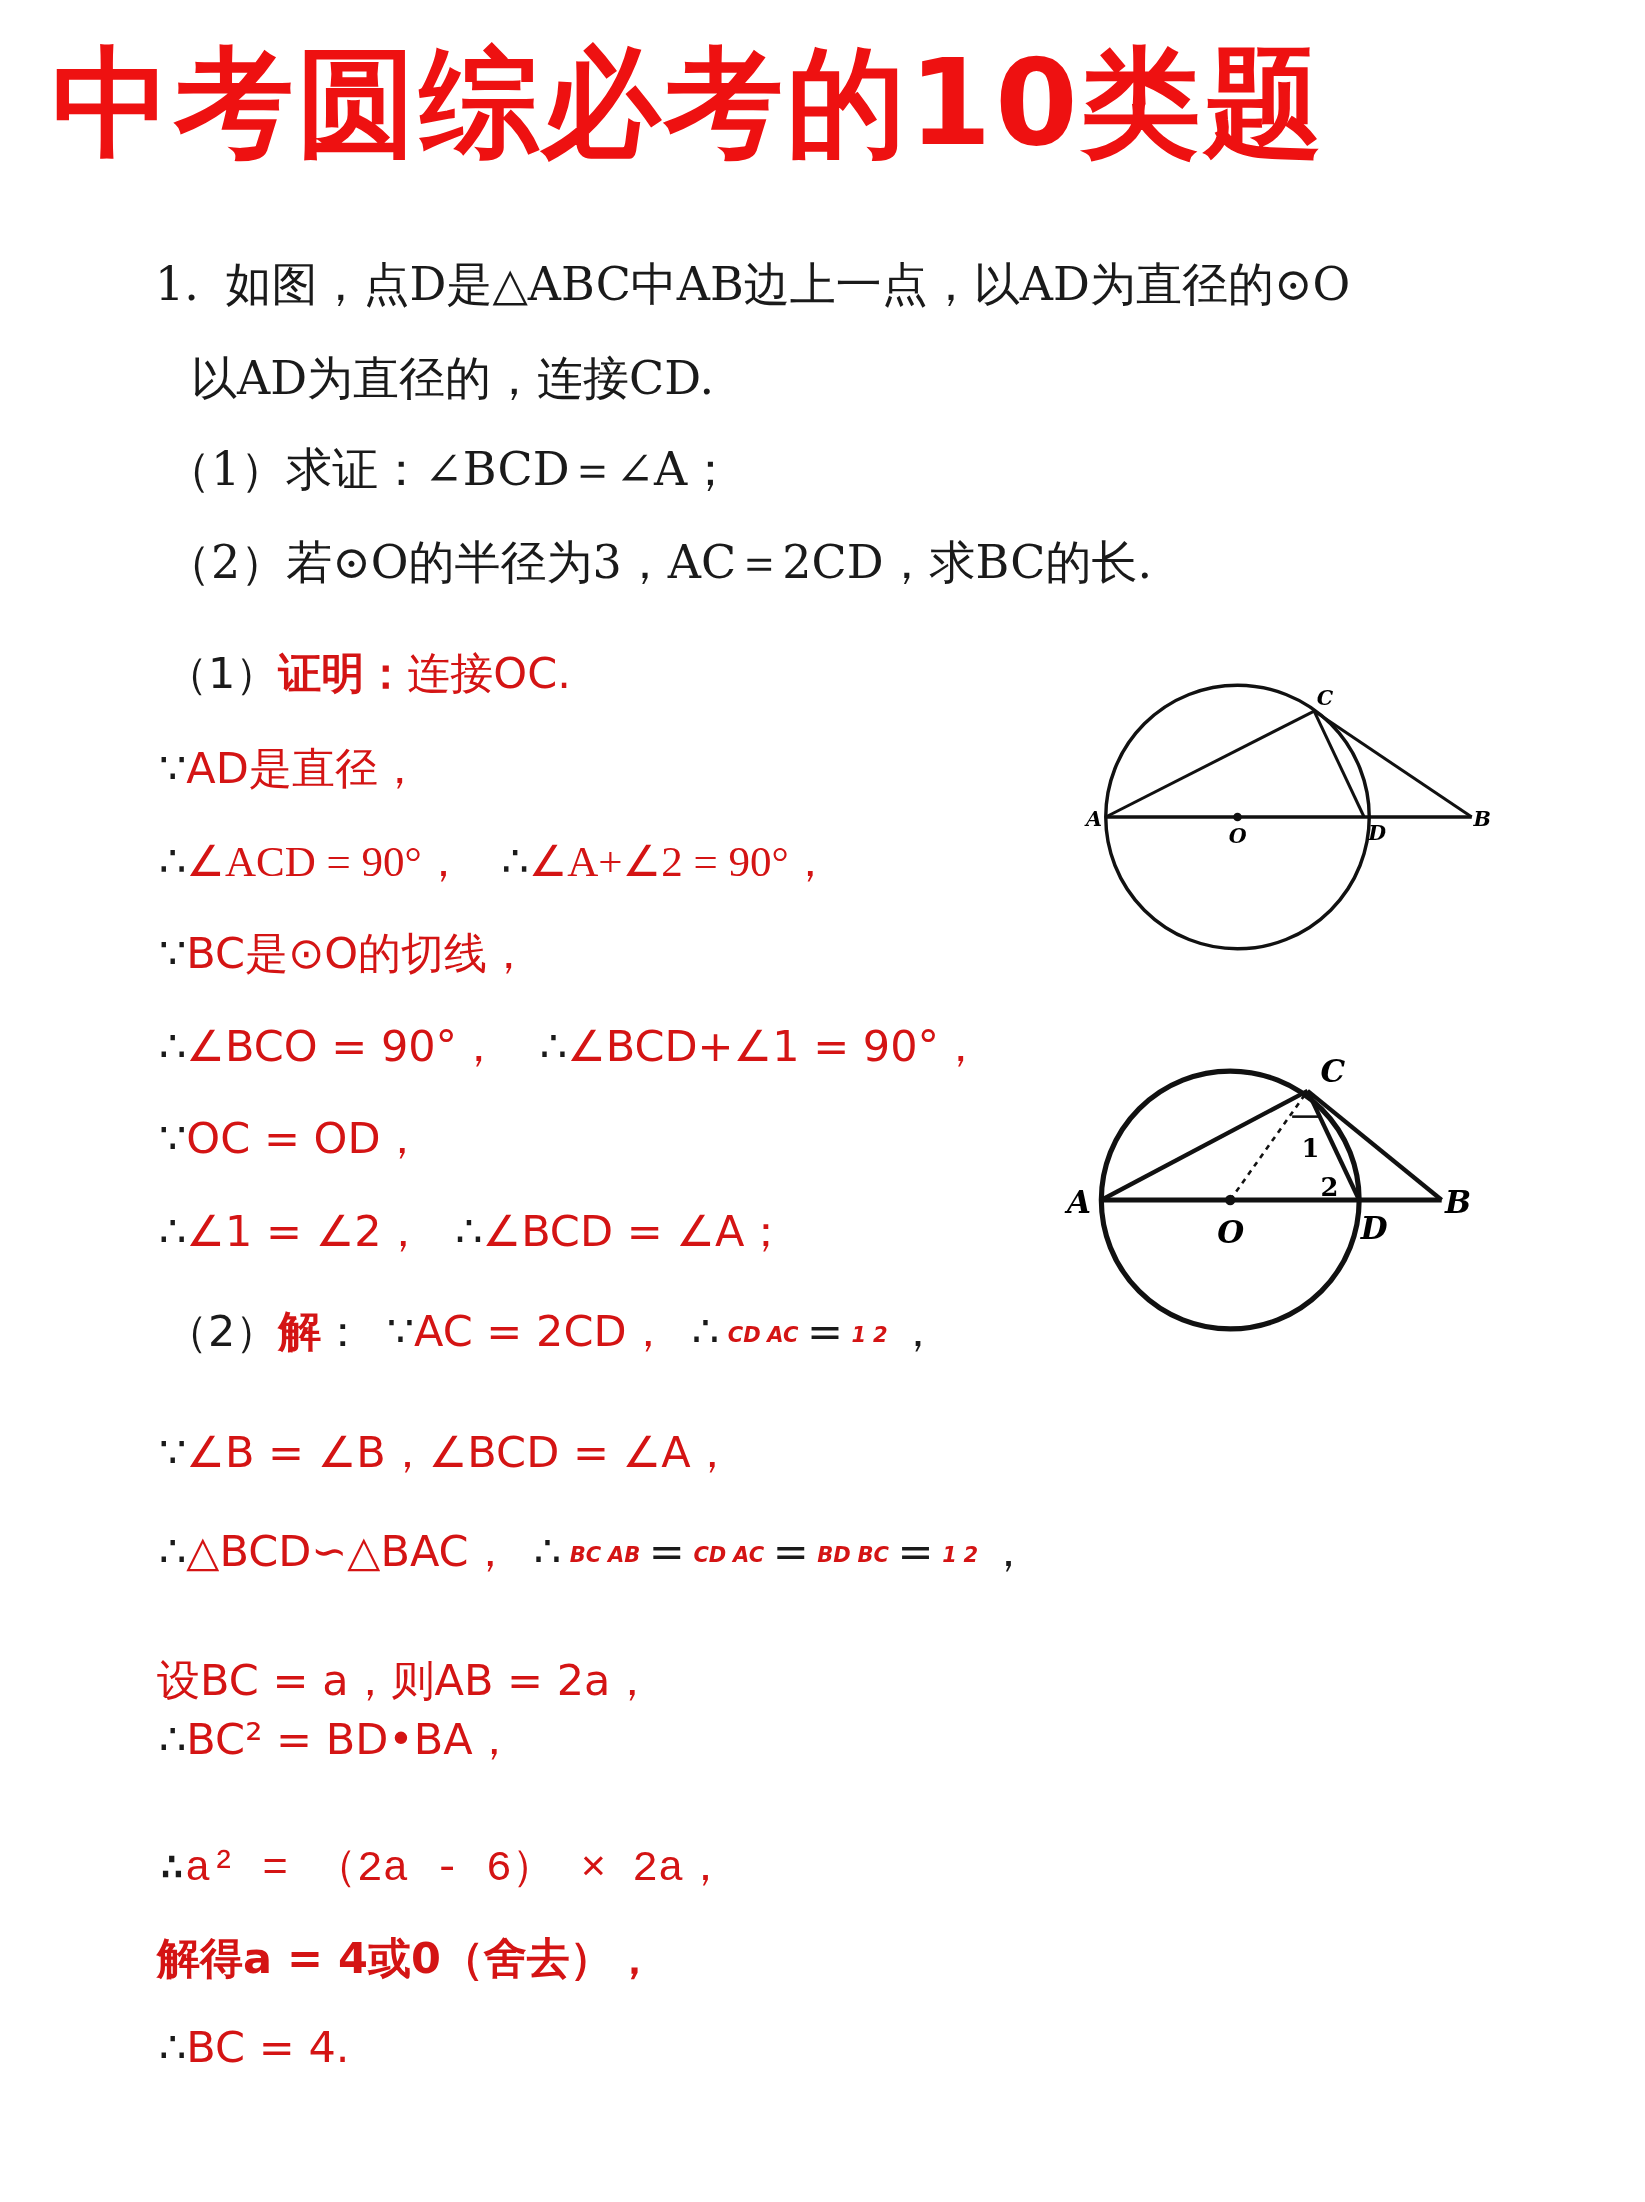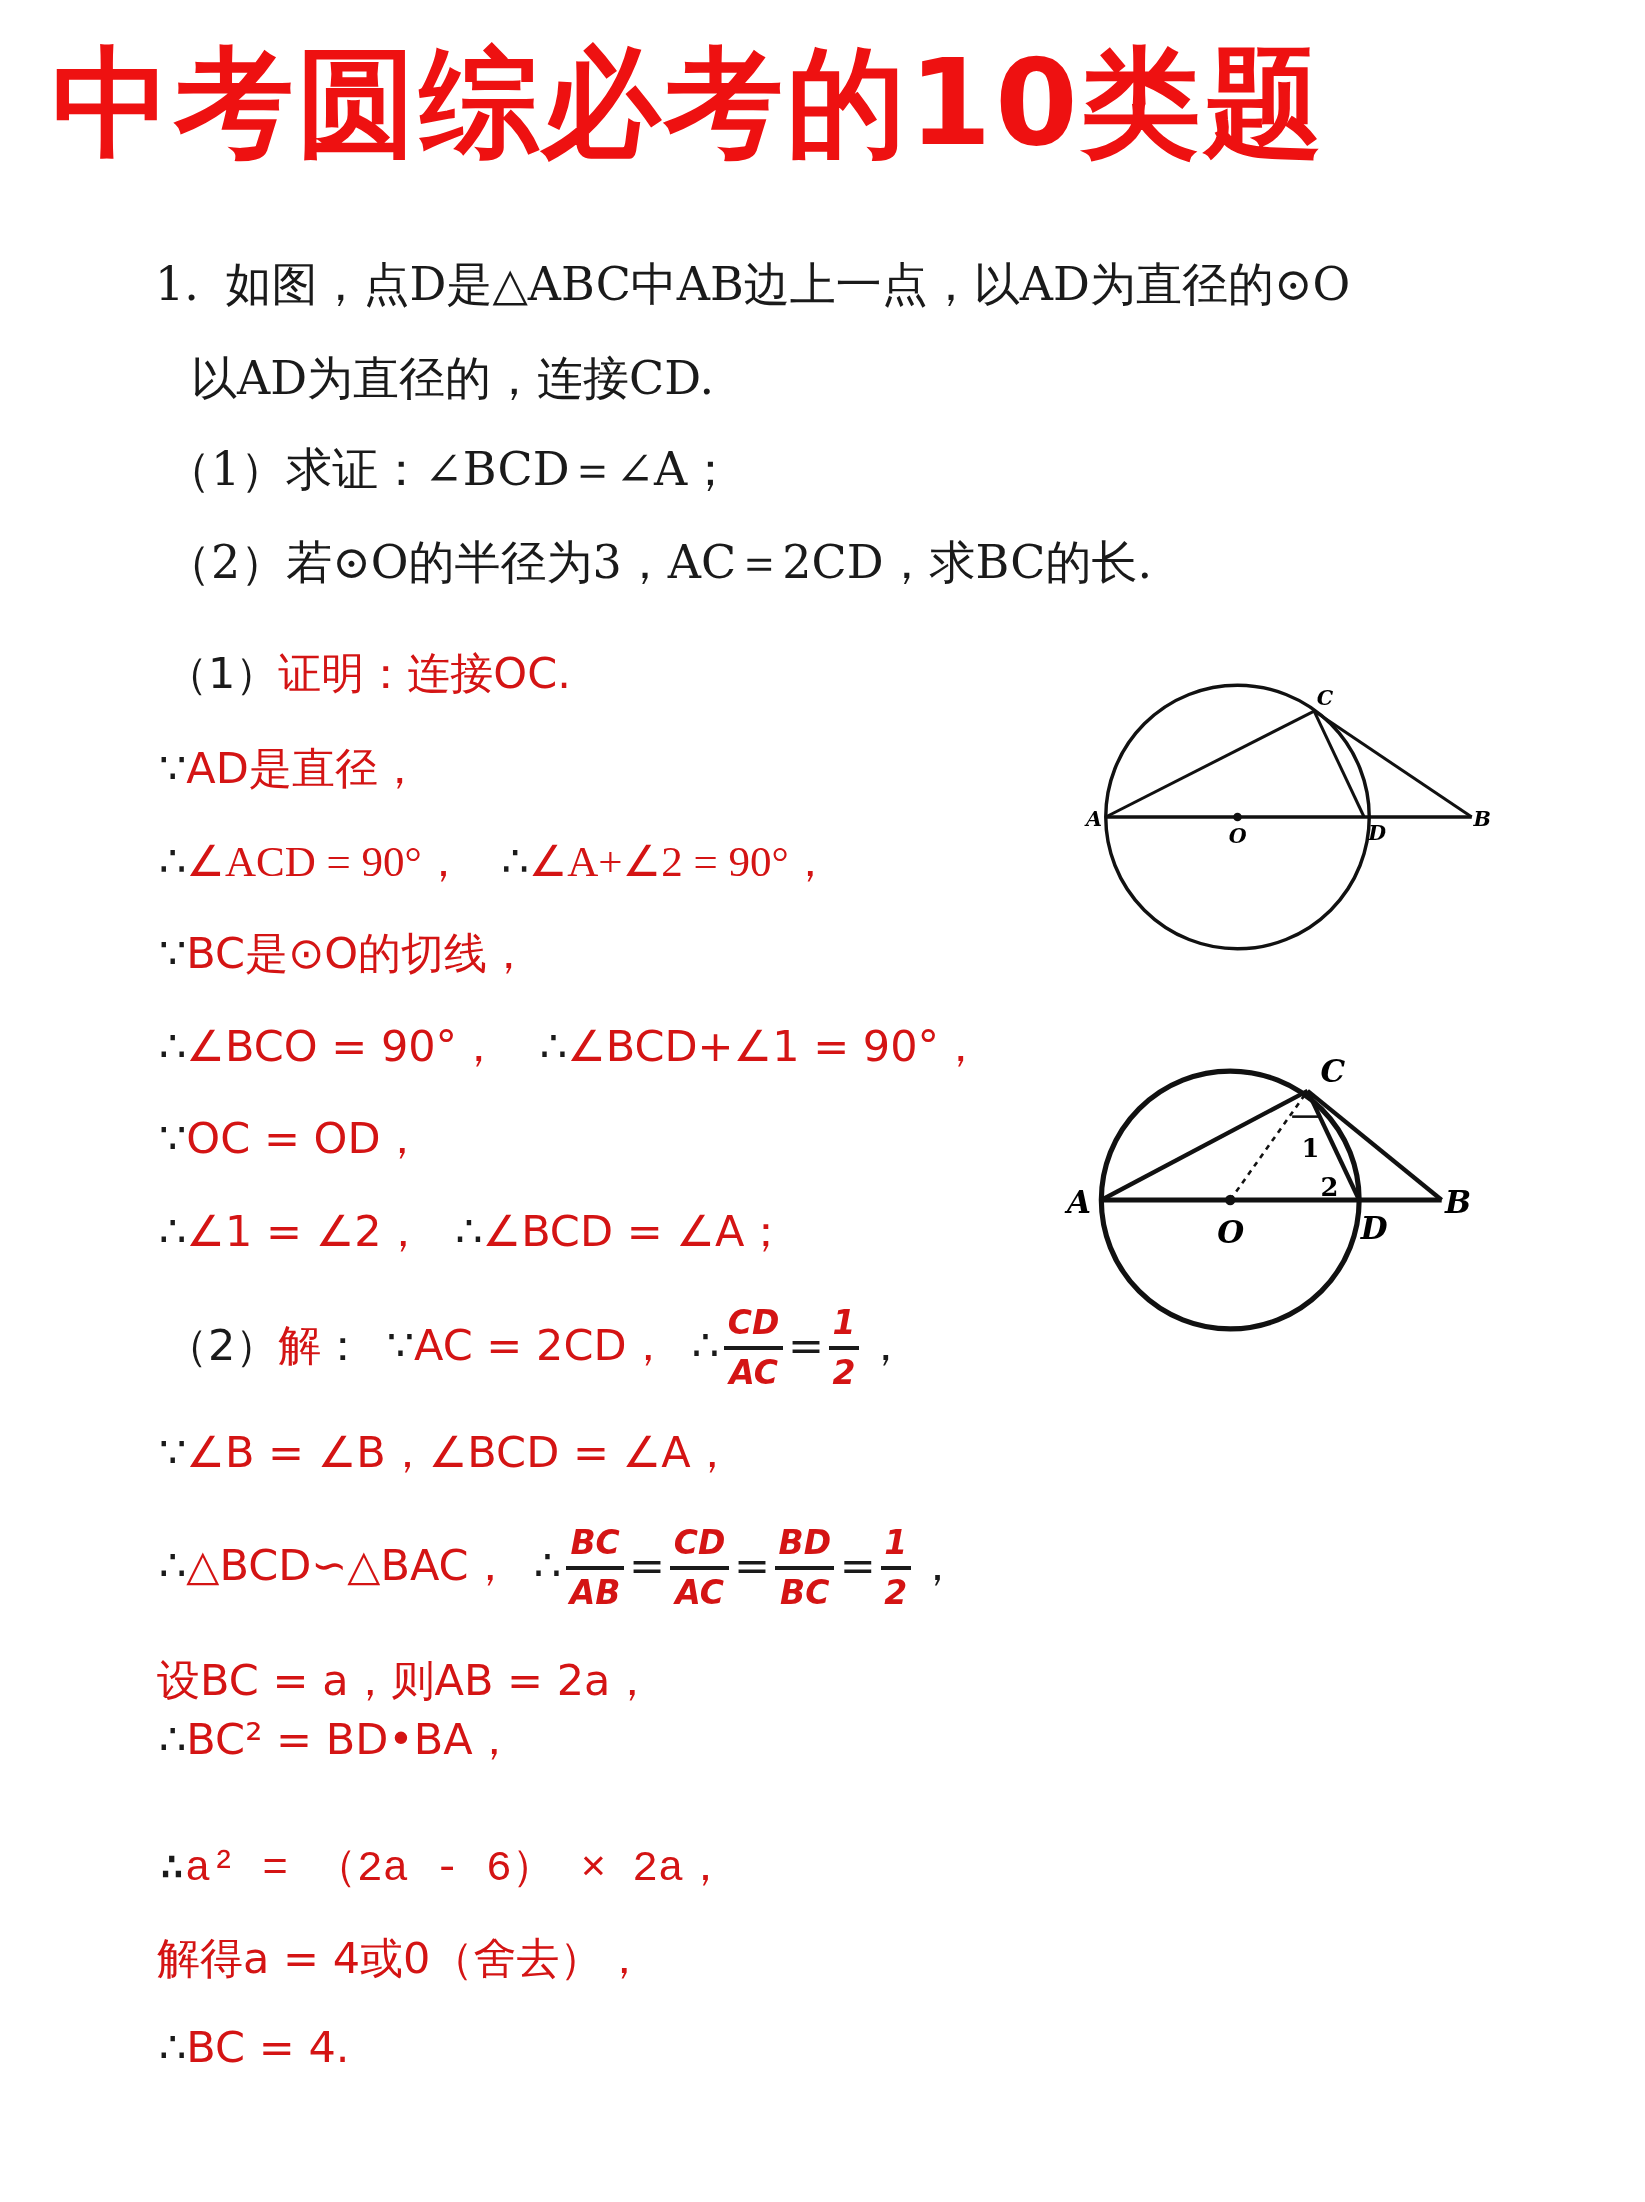--- a/index.html
+++ b/index.html
@@ -9,22 +9,22 @@
   }
   .title {
     position: absolute; left: 0; top: 34px; width: 1378px; text-align: center;
     font-family: "DejaVu Sans", sans-serif; font-weight: bold;
     font-size: 119px; color: #ee1111; letter-spacing: 3.4px; line-height: 138px;
   }
   .q { position: absolute; font-family: "DejaVu Serif", serif; font-size: 46px; color: #1a1a1a; white-space: nowrap; }
   .sol { position: absolute; font-family: "DejaVu Sans", sans-serif; font-size: 43px; white-space: nowrap; color: #d41414; }
   .blk { color: #1a1a1a; }
   .red { color: #d41414; }
-  .bold { font-weight: normal; }
-  .frac { display: inline-flex; flex-direction: column; align-items: center; vertical-align: middle; font-style: italic; font-weight: bold; font-size: 33px; line-height: 40px; margin: 0 5.2px; }
+  .bold { font-weight: bold; }
+  .frac { display: inline-flex; flex-direction: row; align-items: center; vertical-align: middle; font-style: italic; font-weight: bold; font-size: 21px; line-height: 40px; margin: 0 5.2px; }
   .frac .num { padding: 0 3.4px; }
   .frac .bar { width: 100%; height: 3.4px; background: #1a1a1a; margin: 3.4px 0; }
   .diagram { position: absolute; }
 </style>
 </head>
 <body>
 
 <div class="title">中考圆综必考的10类题</div>
 
 <div class="q" style="left:155px; top:254px;">

